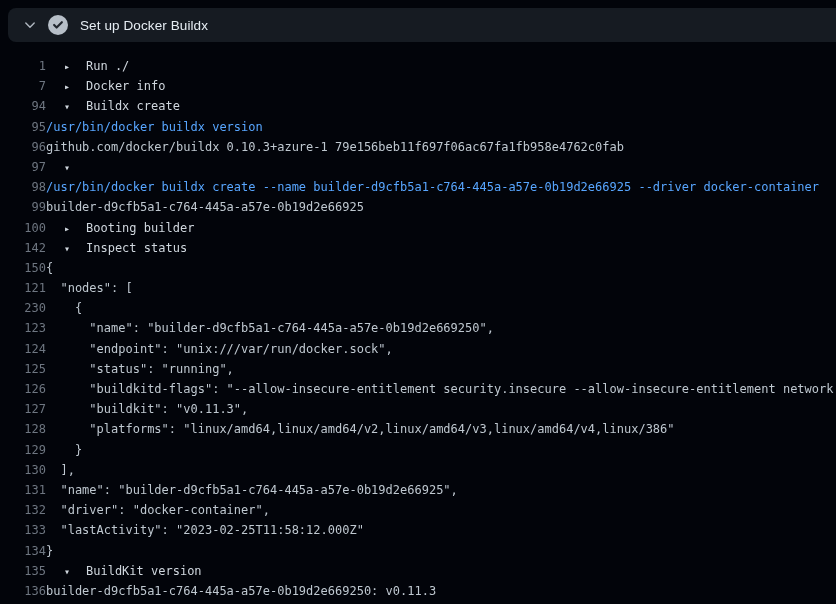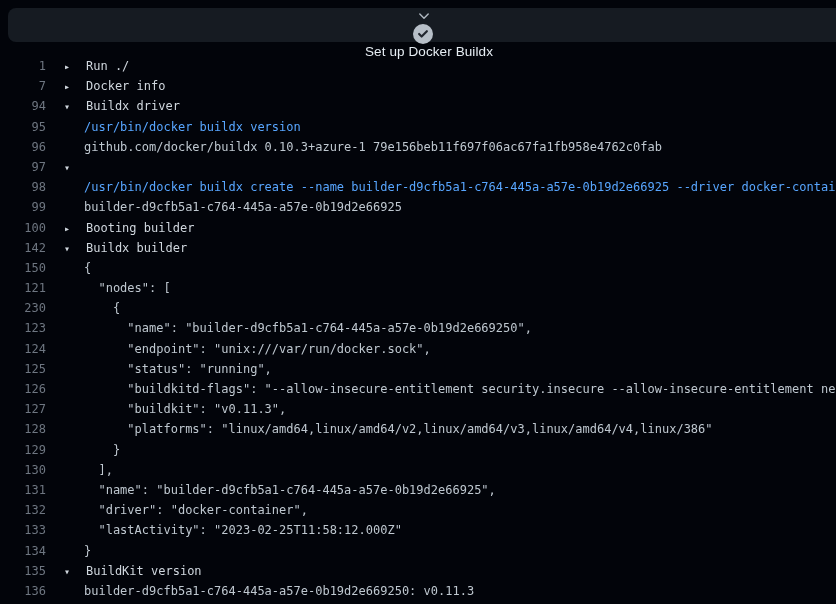--- a/index.html
+++ b/index.html
@@ -22,21 +22,20 @@
   .step-header{
     position:absolute;
     left:8px; top:8px; right:0;
     height:34px;
     background:var(--header-bg);
     border-radius:8px 0 0 8px;
     display:flex;
     align-items:center;
     padding-left:14px;
     cursor:pointer;
-    flex-direction:column;
   }
   .chevron-icon{
     width:16px;height:16px;
     display:inline-flex;align-items:center;justify-content:center;
     margin-right:10px;
     flex:none;
   }
   .status-icon{
     width:20px;height:20px;
     display:inline-flex;
@@ -77,21 +76,20 @@
     flex:none;
     width:14px;
     margin-left:18px;
     font-size:10px;
     color:var(--group-text);
     display:none;
   }
   .line.group .arrow{display:inline-block;}
   .line .text{
     flex:none;
-    margin-left:38px;
     color:var(--output-text);
   }
   .line.group{cursor:pointer;}
   .line.group .text{
     margin-left:8px;
     color:var(--group-text);
   }
   .line.command .text{color:var(--command-text);}
 </style>
 </head>
@@ -119,21 +117,21 @@
     <span class="text">Run ./</span>
   </div>
     <div class="line group">
     <span class="num">7</span>
     <span class="arrow">▸</span>
     <span class="text">Docker info</span>
   </div>
     <div class="line group">
     <span class="num">94</span>
     <span class="arrow">▾</span>
-    <span class="text">Buildx driver</span>
+    <span class="text">Buildx create</span>
   </div>
     <div class="line command">
     <span class="num">95</span>
     
     <span class="text">/usr/bin/docker buildx version</span>
   </div>
     <div class="line output">
     <span class="num">96</span>
     
     <span class="text">github.com/docker/buildx 0.10.3+azure-1 79e156beb11f697f06ac67fa1fb958e4762c0fab</span>
@@ -153,21 +151,21 @@
     <span class="text">builder-d9cfb5a1-c764-445a-a57e-0b19d2e66925</span>
   </div>
     <div class="line group">
     <span class="num">100</span>
     <span class="arrow">▸</span>
     <span class="text">Booting builder</span>
   </div>
     <div class="line group">
     <span class="num">142</span>
     <span class="arrow">▾</span>
-    <span class="text">Buildx builder</span>
+    <span class="text">Inspect status</span>
   </div>
     <div class="line output">
     <span class="num">150</span>
     
     <span class="text">{</span>
   </div>
     <div class="line output">
     <span class="num">121</span>
     
     <span class="text">  "nodes": [</span>

